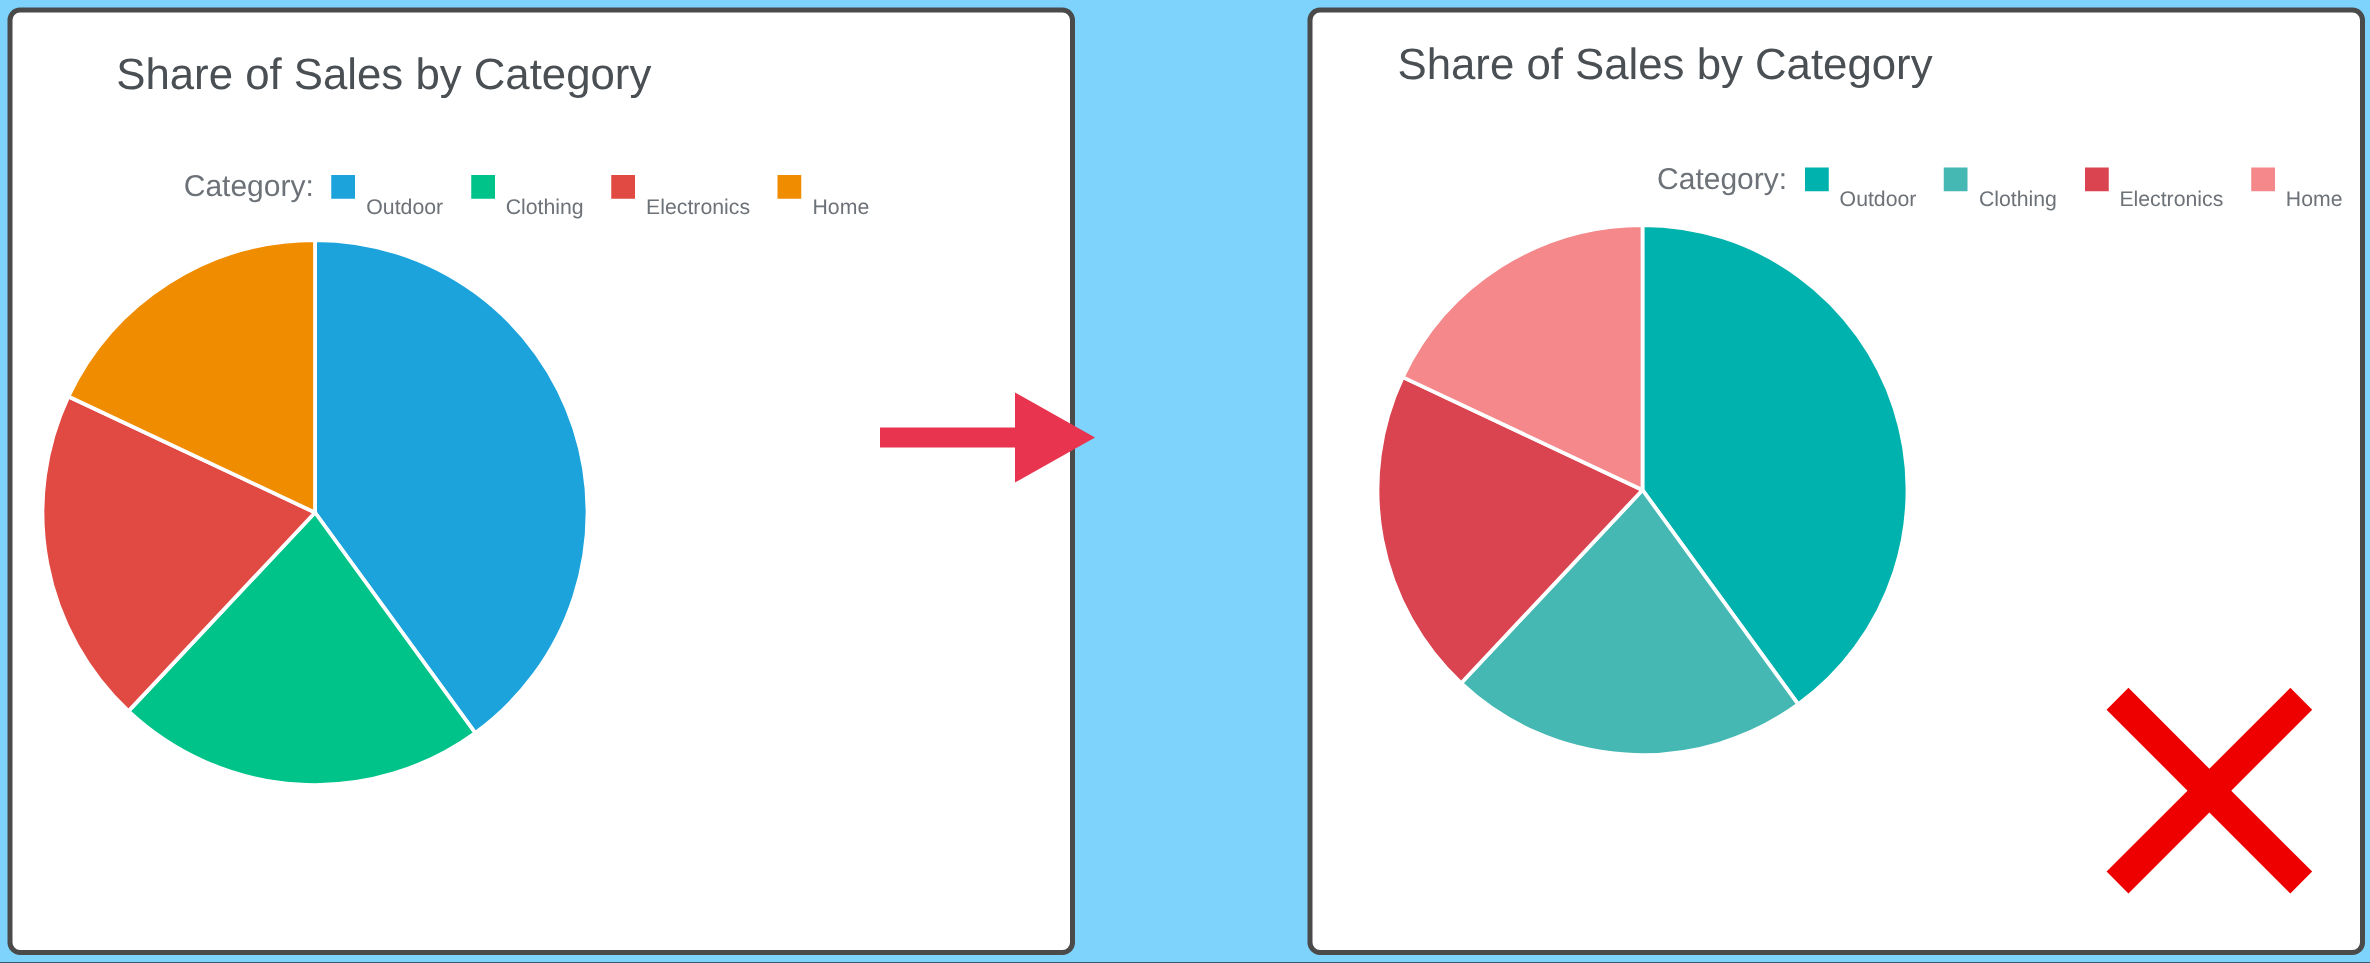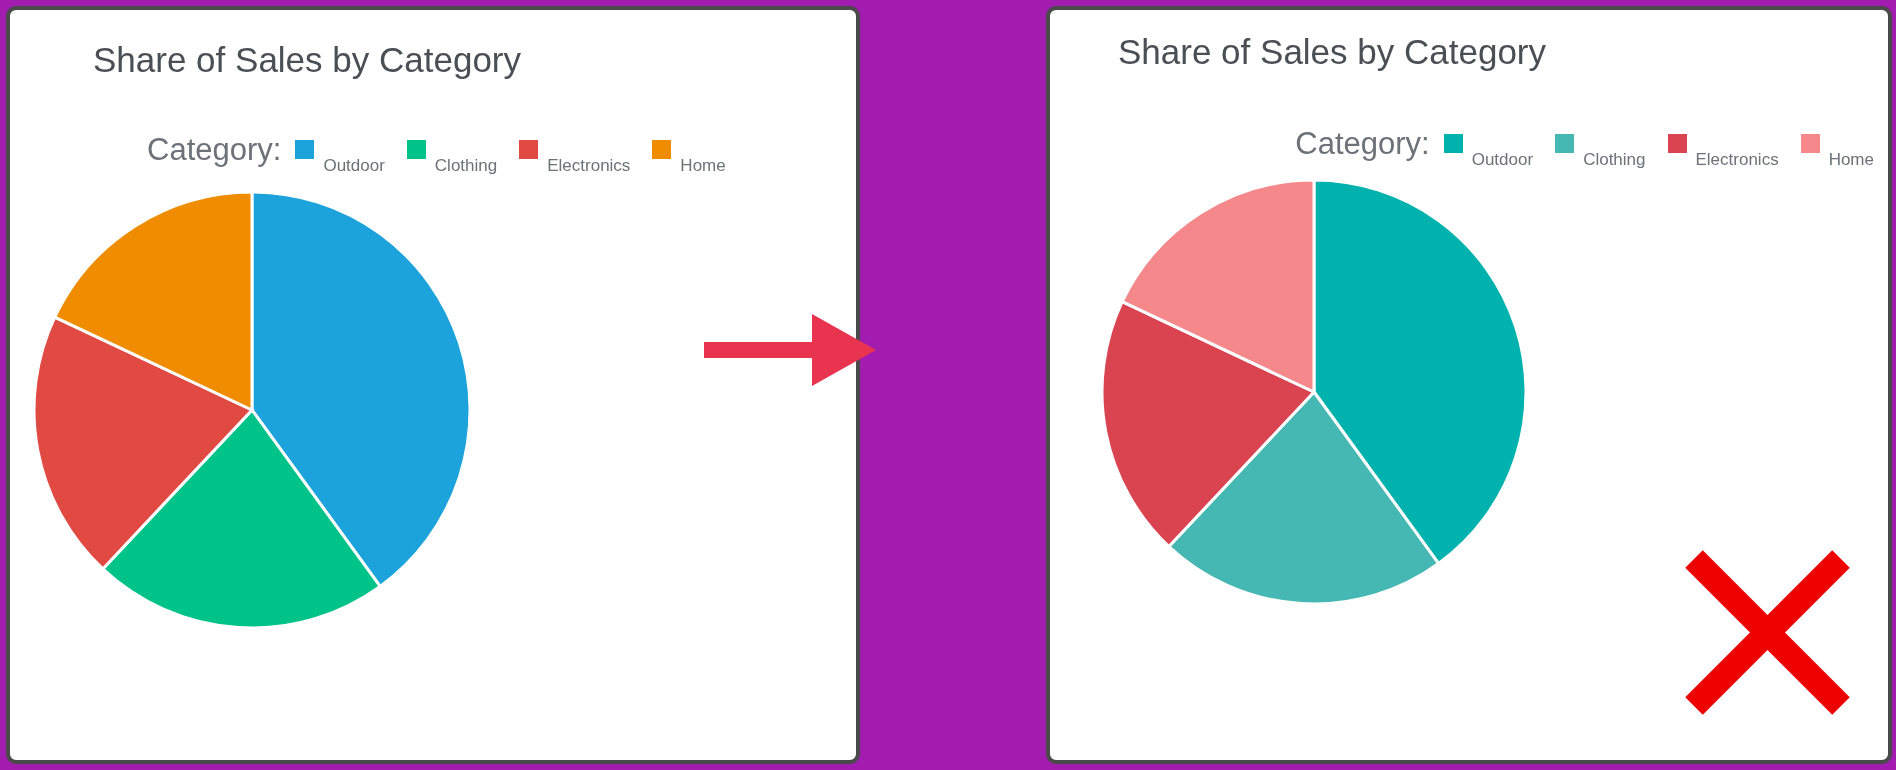--- a/index.html
+++ b/index.html
@@ -80,21 +80,21 @@
   }
   #panel-right .legend { left: 0; }
   #legend-right-wrap {
     position: absolute;
     right: 14px;
     top: 107px;
   }
   .legend-title {
     color: #6d7278;
     margin-right: 14px;
-    font-size: 31px;
+    font-size: 24px;
   }
   .legend-item {
     display: flex;
     align-items: center;
     margin-right: 22px;
   }
   .legend-item:last-child { margin-right: 0; justify-content: flex-end; }
   .legend-swatch {
     width: 19px;
     height: 19px;
@@ -130,21 +130,21 @@
     position: absolute;
     left: 1680px;
     top: 545px;
     width: 175px;
     height: 175px;
   }
 </style>
 </head>
 <body>
 
-<div id="stage" style="background: #a21caf;">
+<div id="stage" style="background: #7dd3fc;">
 
   <div class="panel" id="panel-left">
     <div class="chart-title">Share of Sales by Category</div>
 
     <div class="legend">
       <span class="legend-title">Category:</span>
 
       <span class="legend-item">
         <span class="legend-swatch" id="sw-l0" style="background: rgb(28, 163, 220);"></span>
         <span class="legend-label">Outdoor</span>

